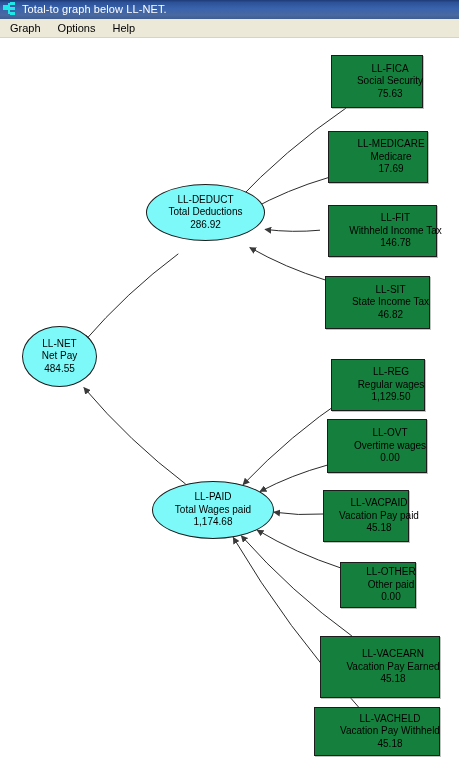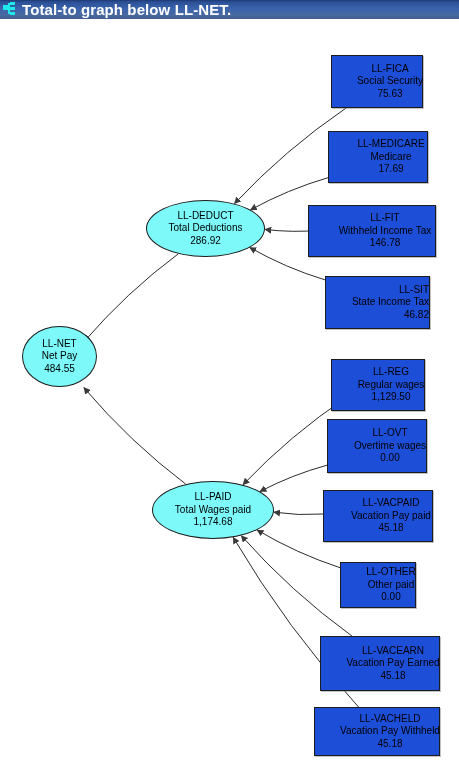--- a/index.html
+++ b/index.html
@@ -48,22 +48,22 @@
   .ti-a { left: 0px;  top: 3px;  width: 5px; height: 5px; }
   .ti-b { left: 7px;  top: 0px;  width: 5px; height: 3px; }
   .ti-c { left: 7px;  top: 5px;  width: 5px; height: 3px; }
   .ti-d { left: 7px;  top: 10px; width: 5px; height: 3px; }
   .ti-e { left: 5px;  top: 6px;  width: 2px; height: 1px; background:#0a8c8c; }
   .ti-f { left: 5px;  top: 1px;  width: 2px; height: 6px; background:#0a8c8c; }
   .ti-g { left: 5px;  top: 6px;  width: 2px; height: 6px; background:#0a8c8c; }
 
   .title-text {
     color: #ffffff;
-    font-size: 15px;
-    font-weight: bold;
+    font-size: 11px;
+    font-weight: normal;
     letter-spacing: 0.1px;
     white-space: nowrap;
     line-height: 19px;
   }
 
   
   .menubar {
     position: absolute;
     left: 0; top: 19px;
     width: 459px; height: 19px;
@@ -105,21 +105,21 @@
     align-items: center;
     justify-content: center;
     text-align: center;
     font-size: 10px;
     color: #000000;
     line-height: 12.5px;
     z-index: 3;
     cursor: default;
   }
   .node.box {
-    background: #1d4ed8;
+    background: #15803d;
     border: 1px solid #1c1c1c;
     box-shadow: 1px 1px 0 rgba(120,120,120,0.45);
     padding-left: 26px;
   }
   .node.ellipse {
     background: #7df9f9;
     border: 1px solid #1c1c1c;
     border-radius: 50%;
   }
   .node .ln { display: block; white-space: nowrap; }
@@ -135,20 +135,25 @@
         <i class="ti-g"></i>
         <i class="ti-e"></i>
       <i class="ti-a"></i>
         <i class="ti-b"></i>
         <i class="ti-c"></i>
         <i class="ti-d"></i>
     </span>
     <span class="title-text">Total-to graph below LL-NET.</span>
   </div>
 
+  <div class="menubar">
+    <div class="menu-item">Graph</div>
+    <div class="menu-item">Options</div>
+    <div class="menu-item">Help</div>
+  </div>
 
   <div class="canvas">
     <svg id="edge-layer" width="459" height="738">
       <defs>
         <marker id="arrowhead" viewBox="0 0 10 10" refX="9" refY="5" markerWidth="7" markerHeight="7" orient="auto-start-reverse">
           <path d="M 0 0 L 10 5 L 0 10 z" fill="#3a3a3a"></path>
         </marker>
       </defs>
       <g id="edges">
           <path d="M 178.3 215.8 Q 126.4 254.5 84.2 303.5" fill="none" stroke="#2B2B2B" stroke-width="1" marker-end="url(#arrowhead)"></path>
@@ -164,71 +169,71 @@
           <path d="M 351.9 598.0 Q 291.1 553.9 241.3 497.7" fill="none" stroke="#2B2B2B" stroke-width="1" marker-end="url(#arrowhead)"></path>
           <path d="M 358.5 669.0 Q 287.0 590.7 233.2 499.4" fill="none" stroke="#2B2B2B" stroke-width="1" marker-end="url(#arrowhead)"></path>
         </g>
     </svg>
     <div id="node-layer">
         <div class="node ellipse" style="left: 22px; top: 288px; width: 75px; height: 61px;">
           <span class="ln">LL-NET</span>
           <span class="ln">Net Pay</span>
           <span class="ln">484.55</span>
         </div>
-        <div class="node ellipse" style="left: 146px; top: 162px; width: 119px; height: 57px;">
+        <div class="node ellipse" style="left: 146px; top: 146px; width: 119px; height: 57px;">
           <span class="ln">LL-DEDUCT</span>
           <span class="ln">Total Deductions</span>
           <span class="ln">286.92</span>
         </div>
         <div class="node ellipse" style="left: 152px; top: 443px; width: 122px; height: 58px;">
           <span class="ln">LL-PAID</span>
           <span class="ln">Total Wages paid</span>
           <span class="ln">1,174.68</span>
         </div>
         <div class="node box" style="left: 331px; top: 17px; width: 92px; height: 53px;">
           <span class="ln">LL-FICA</span>
           <span class="ln">Social Security</span>
           <span class="ln">75.63</span>
         </div>
         <div class="node box" style="left: 328px; top: 93px; width: 100px; height: 52px;">
           <span class="ln">LL-MEDICARE</span>
           <span class="ln">Medicare</span>
           <span class="ln">17.69</span>
         </div>
-        <div class="node box" style="left: 308px; top: 167px; width: 128px; height: 52px;">
+        <div class="node box" style="left: 328px; top: 167px; width: 109px; height: 52px;">
           <span class="ln">LL-FIT</span>
           <span class="ln">Withheld Income Tax</span>
           <span class="ln">146.78</span>
         </div>
-        <div class="node box" style="left: 325px; top: 238px; width: 105px; height: 53px; align-items: flex-end;">
+        <div class="node box" style="left: 325px; top: 238px; width: 105px; height: 53px;">
           <span class="ln">LL-SIT</span>
           <span class="ln">State Income Tax</span>
           <span class="ln">46.82</span>
         </div>
         <div class="node box" style="left: 331px; top: 321px; width: 94px; height: 52px;">
           <span class="ln">LL-REG</span>
           <span class="ln">Regular wages</span>
           <span class="ln">1,129.50</span>
         </div>
         <div class="node box" style="left: 327px; top: 381px; width: 100px; height: 54px;">
           <span class="ln">LL-OVT</span>
           <span class="ln">Overtime wages</span>
           <span class="ln">0.00</span>
         </div>
-        <div class="node box" style="left: 323px; top: 452px; width: 110px; height: 52px;">
+        <div class="node box" style="left: 323px; top: 452px; width: 86px; height: 52px;">
           <span class="ln">LL-VACPAID</span>
           <span class="ln">Vacation Pay paid</span>
           <span class="ln">45.18</span>
         </div>
         <div class="node box" style="left: 340px; top: 524px; width: 76px; height: 46px;">
           <span class="ln">LL-OTHER</span>
           <span class="ln">Other paid</span>
           <span class="ln">0.00</span>
         </div>
-        <div class="node box" style="left: 320px; top: 598px; width: 120px; height: 55px;">
+        <div class="node box" style="left: 320px; top: 598px; width: 120px; height: 62px;">
           <span class="ln">LL-VACEARN</span>
           <span class="ln">Vacation Pay Earned</span>
           <span class="ln">45.18</span>
         </div>
         <div class="node box" style="left: 314px; top: 669px; width: 126px; height: 49px;">
           <span class="ln">LL-VACHELD</span>
           <span class="ln">Vacation Pay Withheld</span>
           <span class="ln">45.18</span>
         </div>
       </div>

